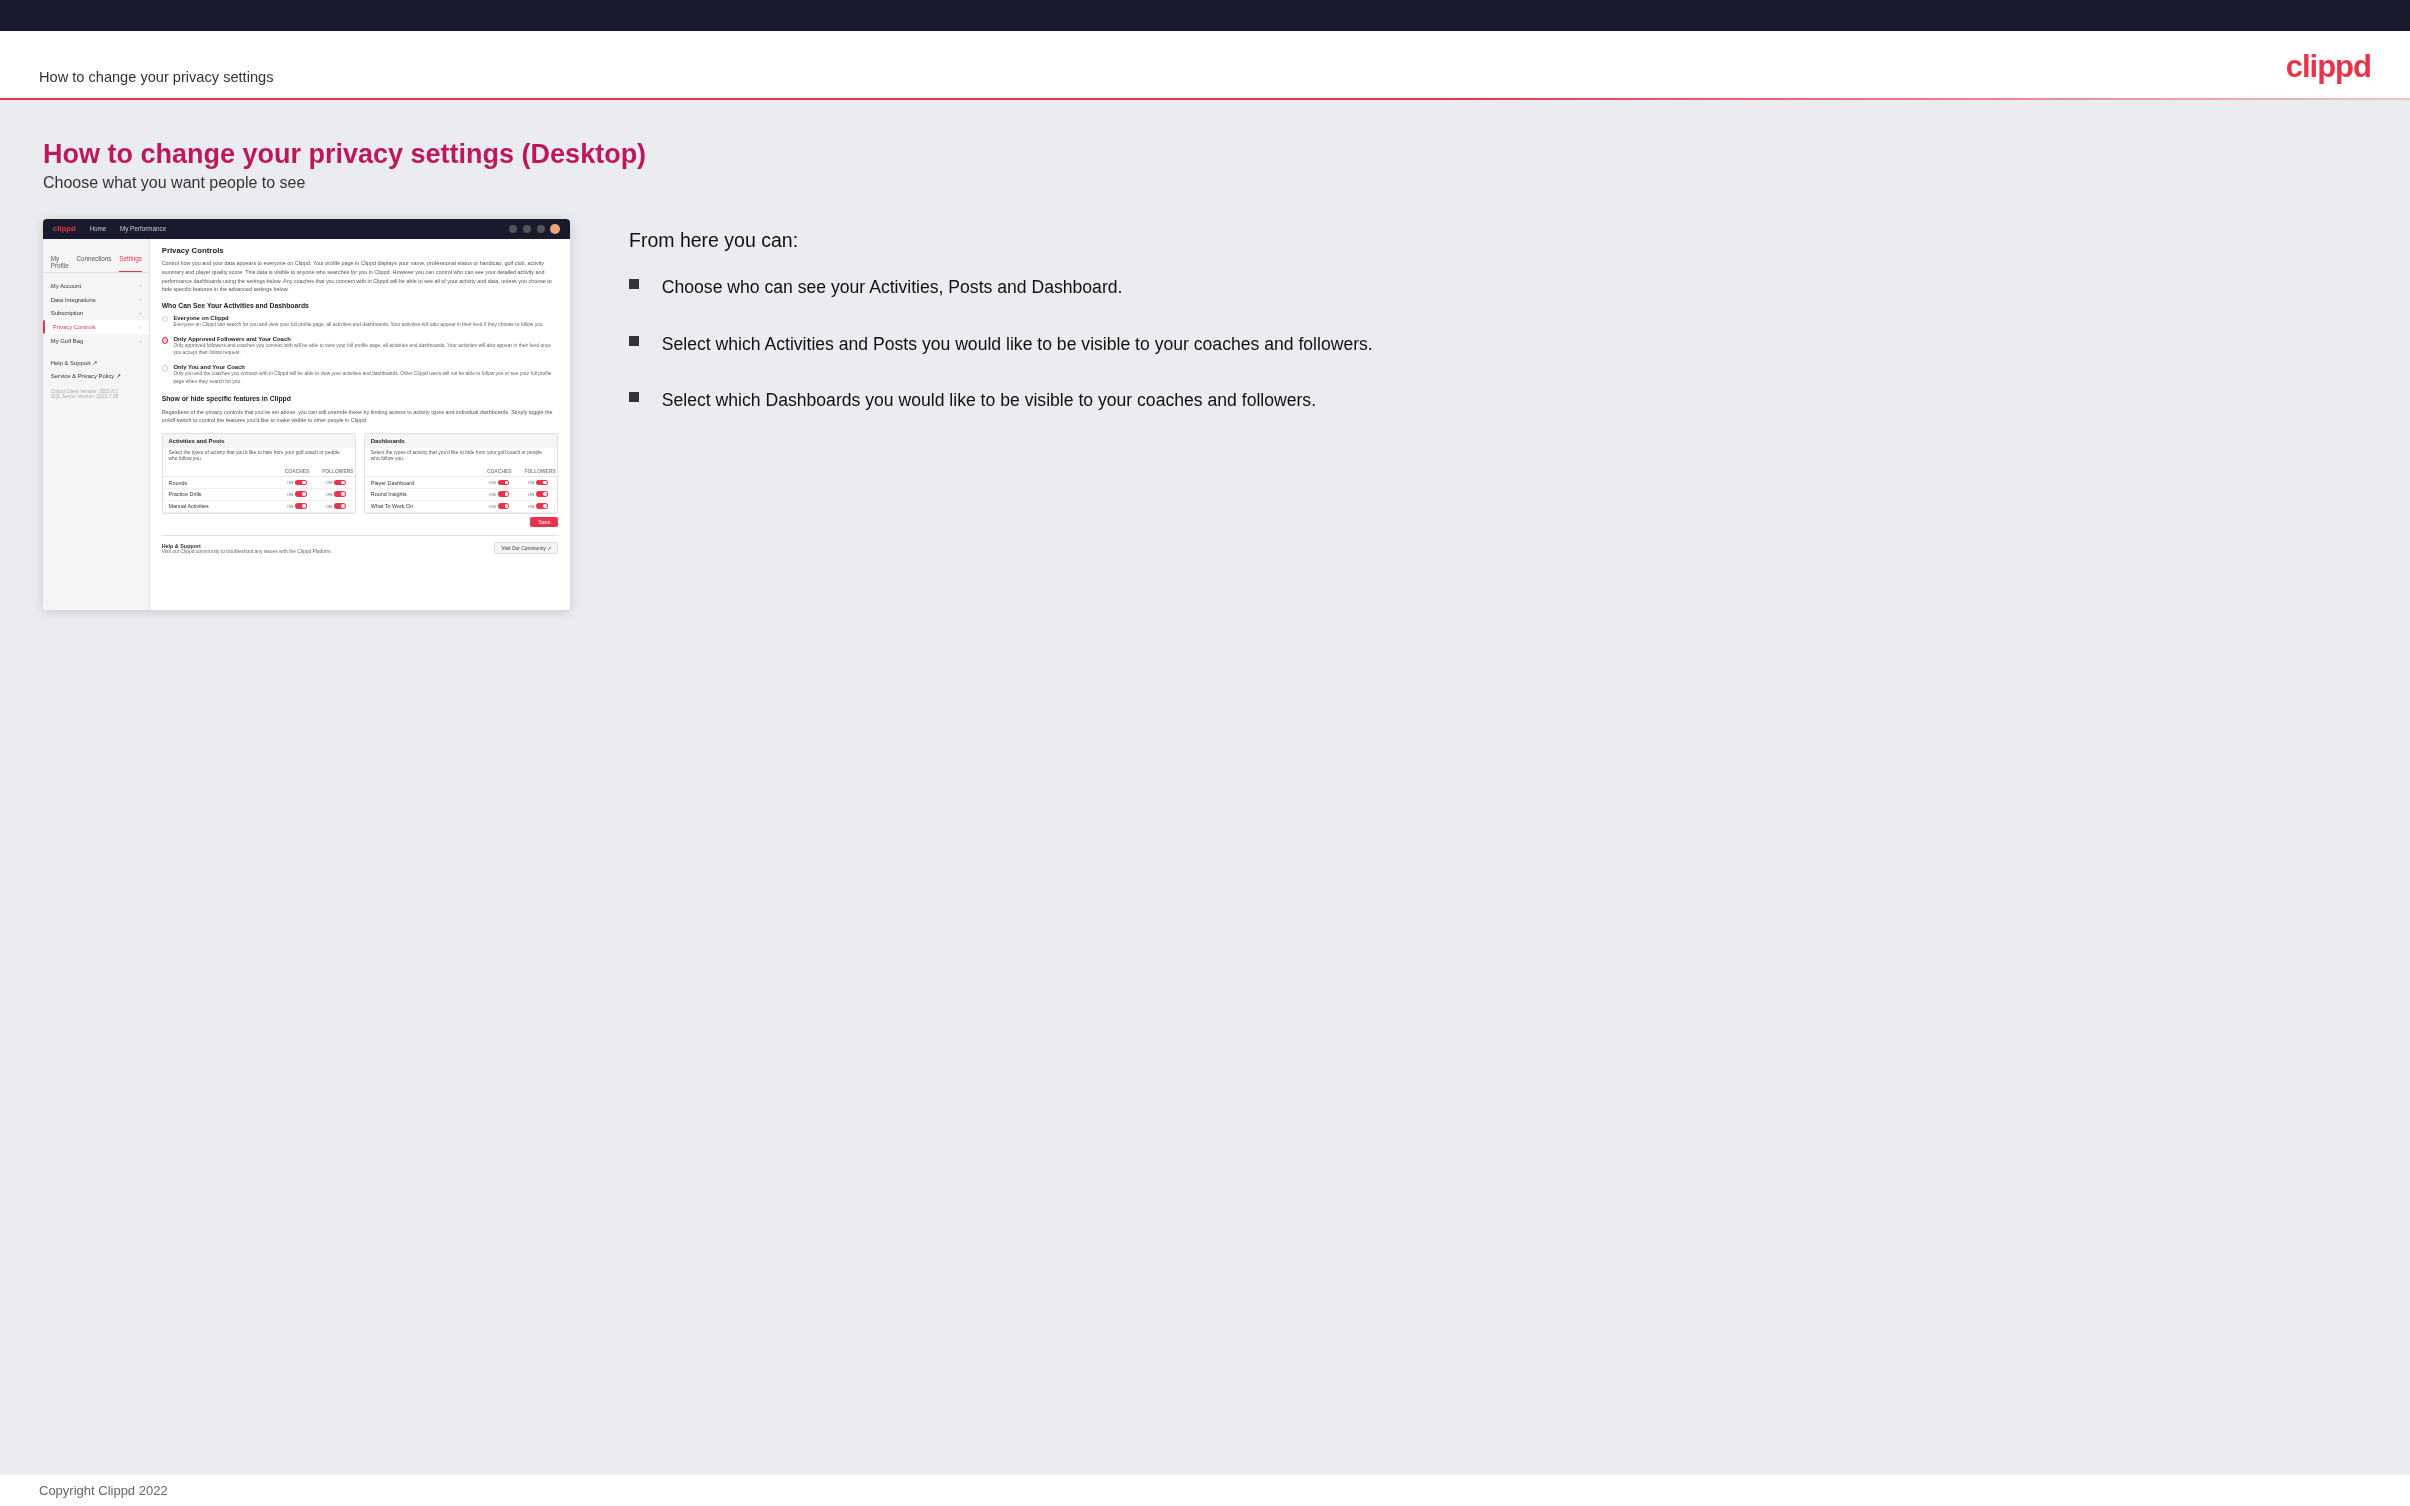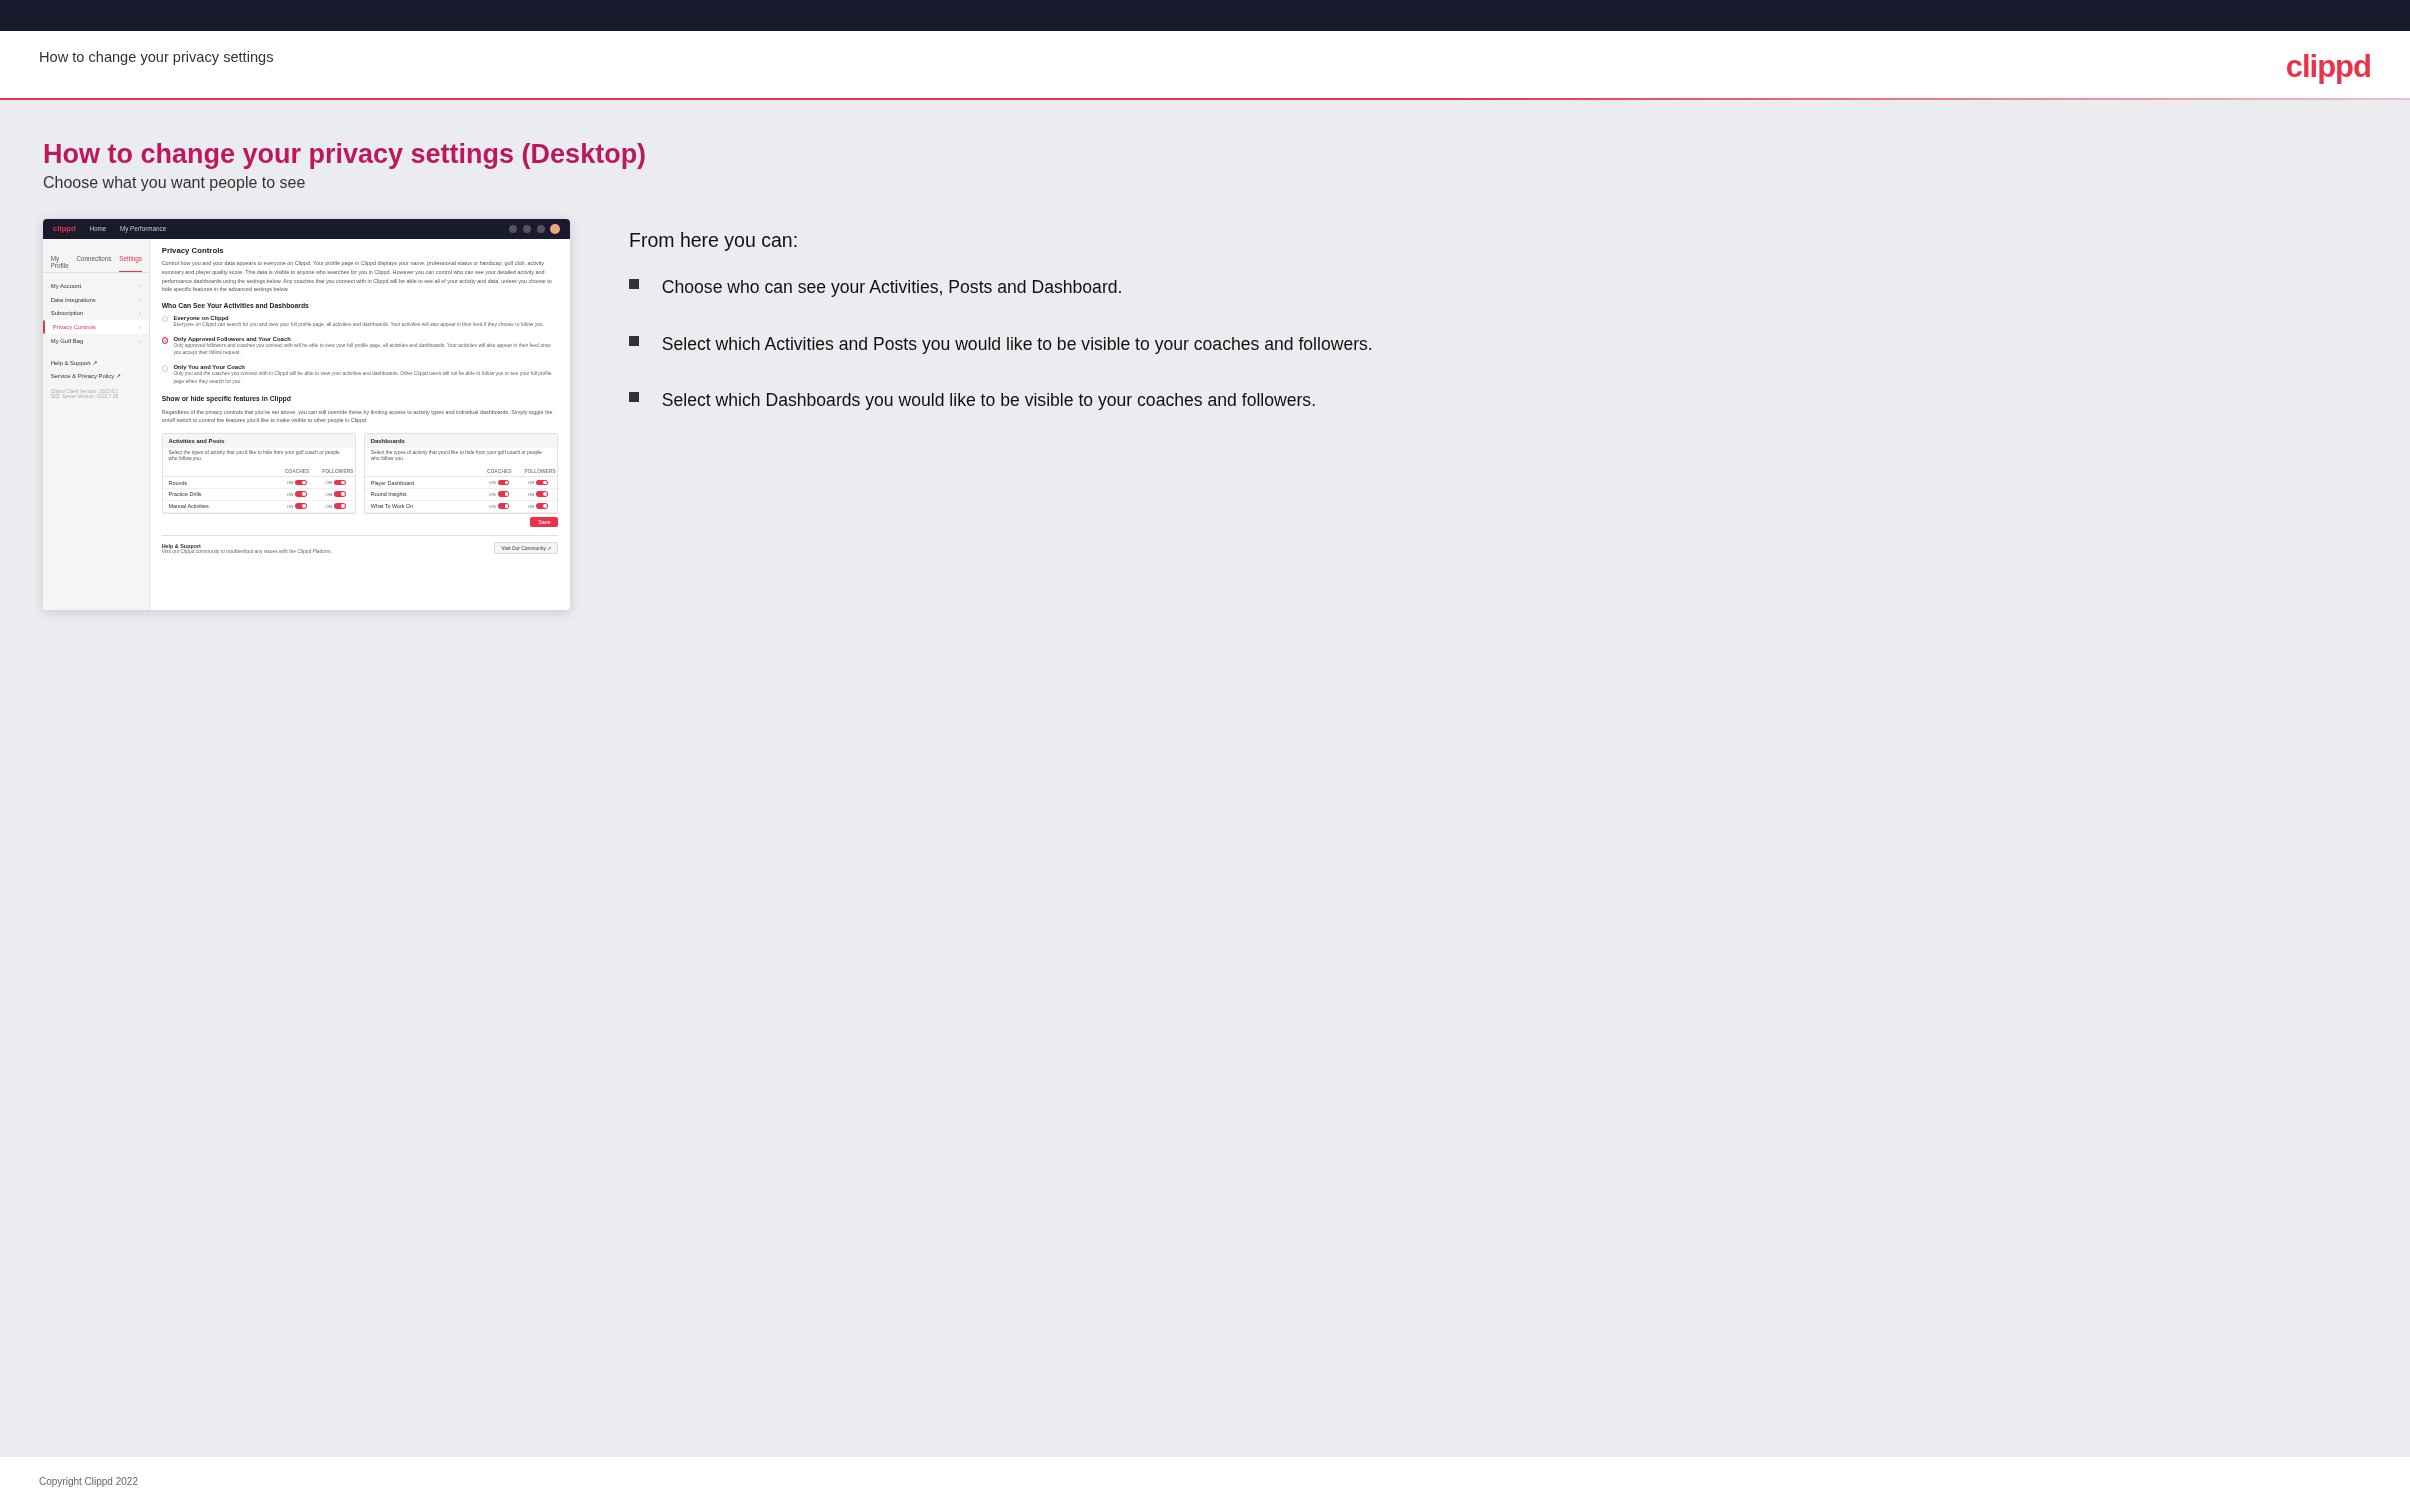--- a/index.html
+++ b/index.html
@@ -15,21 +15,21 @@
     
     .top-bar {
       background: #1a1a2e;
       height: 31px;
       width: 100%;
     }
 
     
     .header {
       display: flex;
-      align-items: flex-start;
+      align-items: flex-end;
       justify-content: space-between;
       padding: 17.6px 39px 13.7px 39px;
       background: #fff;
     }
     .header-title {
       font-size: 14.6px;
       color: #333;
       font-weight: 400;
     }
     .logo {
@@ -392,22 +392,22 @@
     }
     .bullet-text {
       font-size: 17.6px;
       color: #111;
       line-height: 1.45;
     }
 
     
     .footer {
       background: #fff;
-      padding: 19px 39px;
-      font-size: 10px;
+      padding: 8px 39px;
+      font-size: 13px;
       color: #666;
     }
   </style>
 </head>
 <body>
 
 <div class="top-bar"></div>
 
 <div class="header">
   <span class="header-title">How to change your privacy settings</span>

